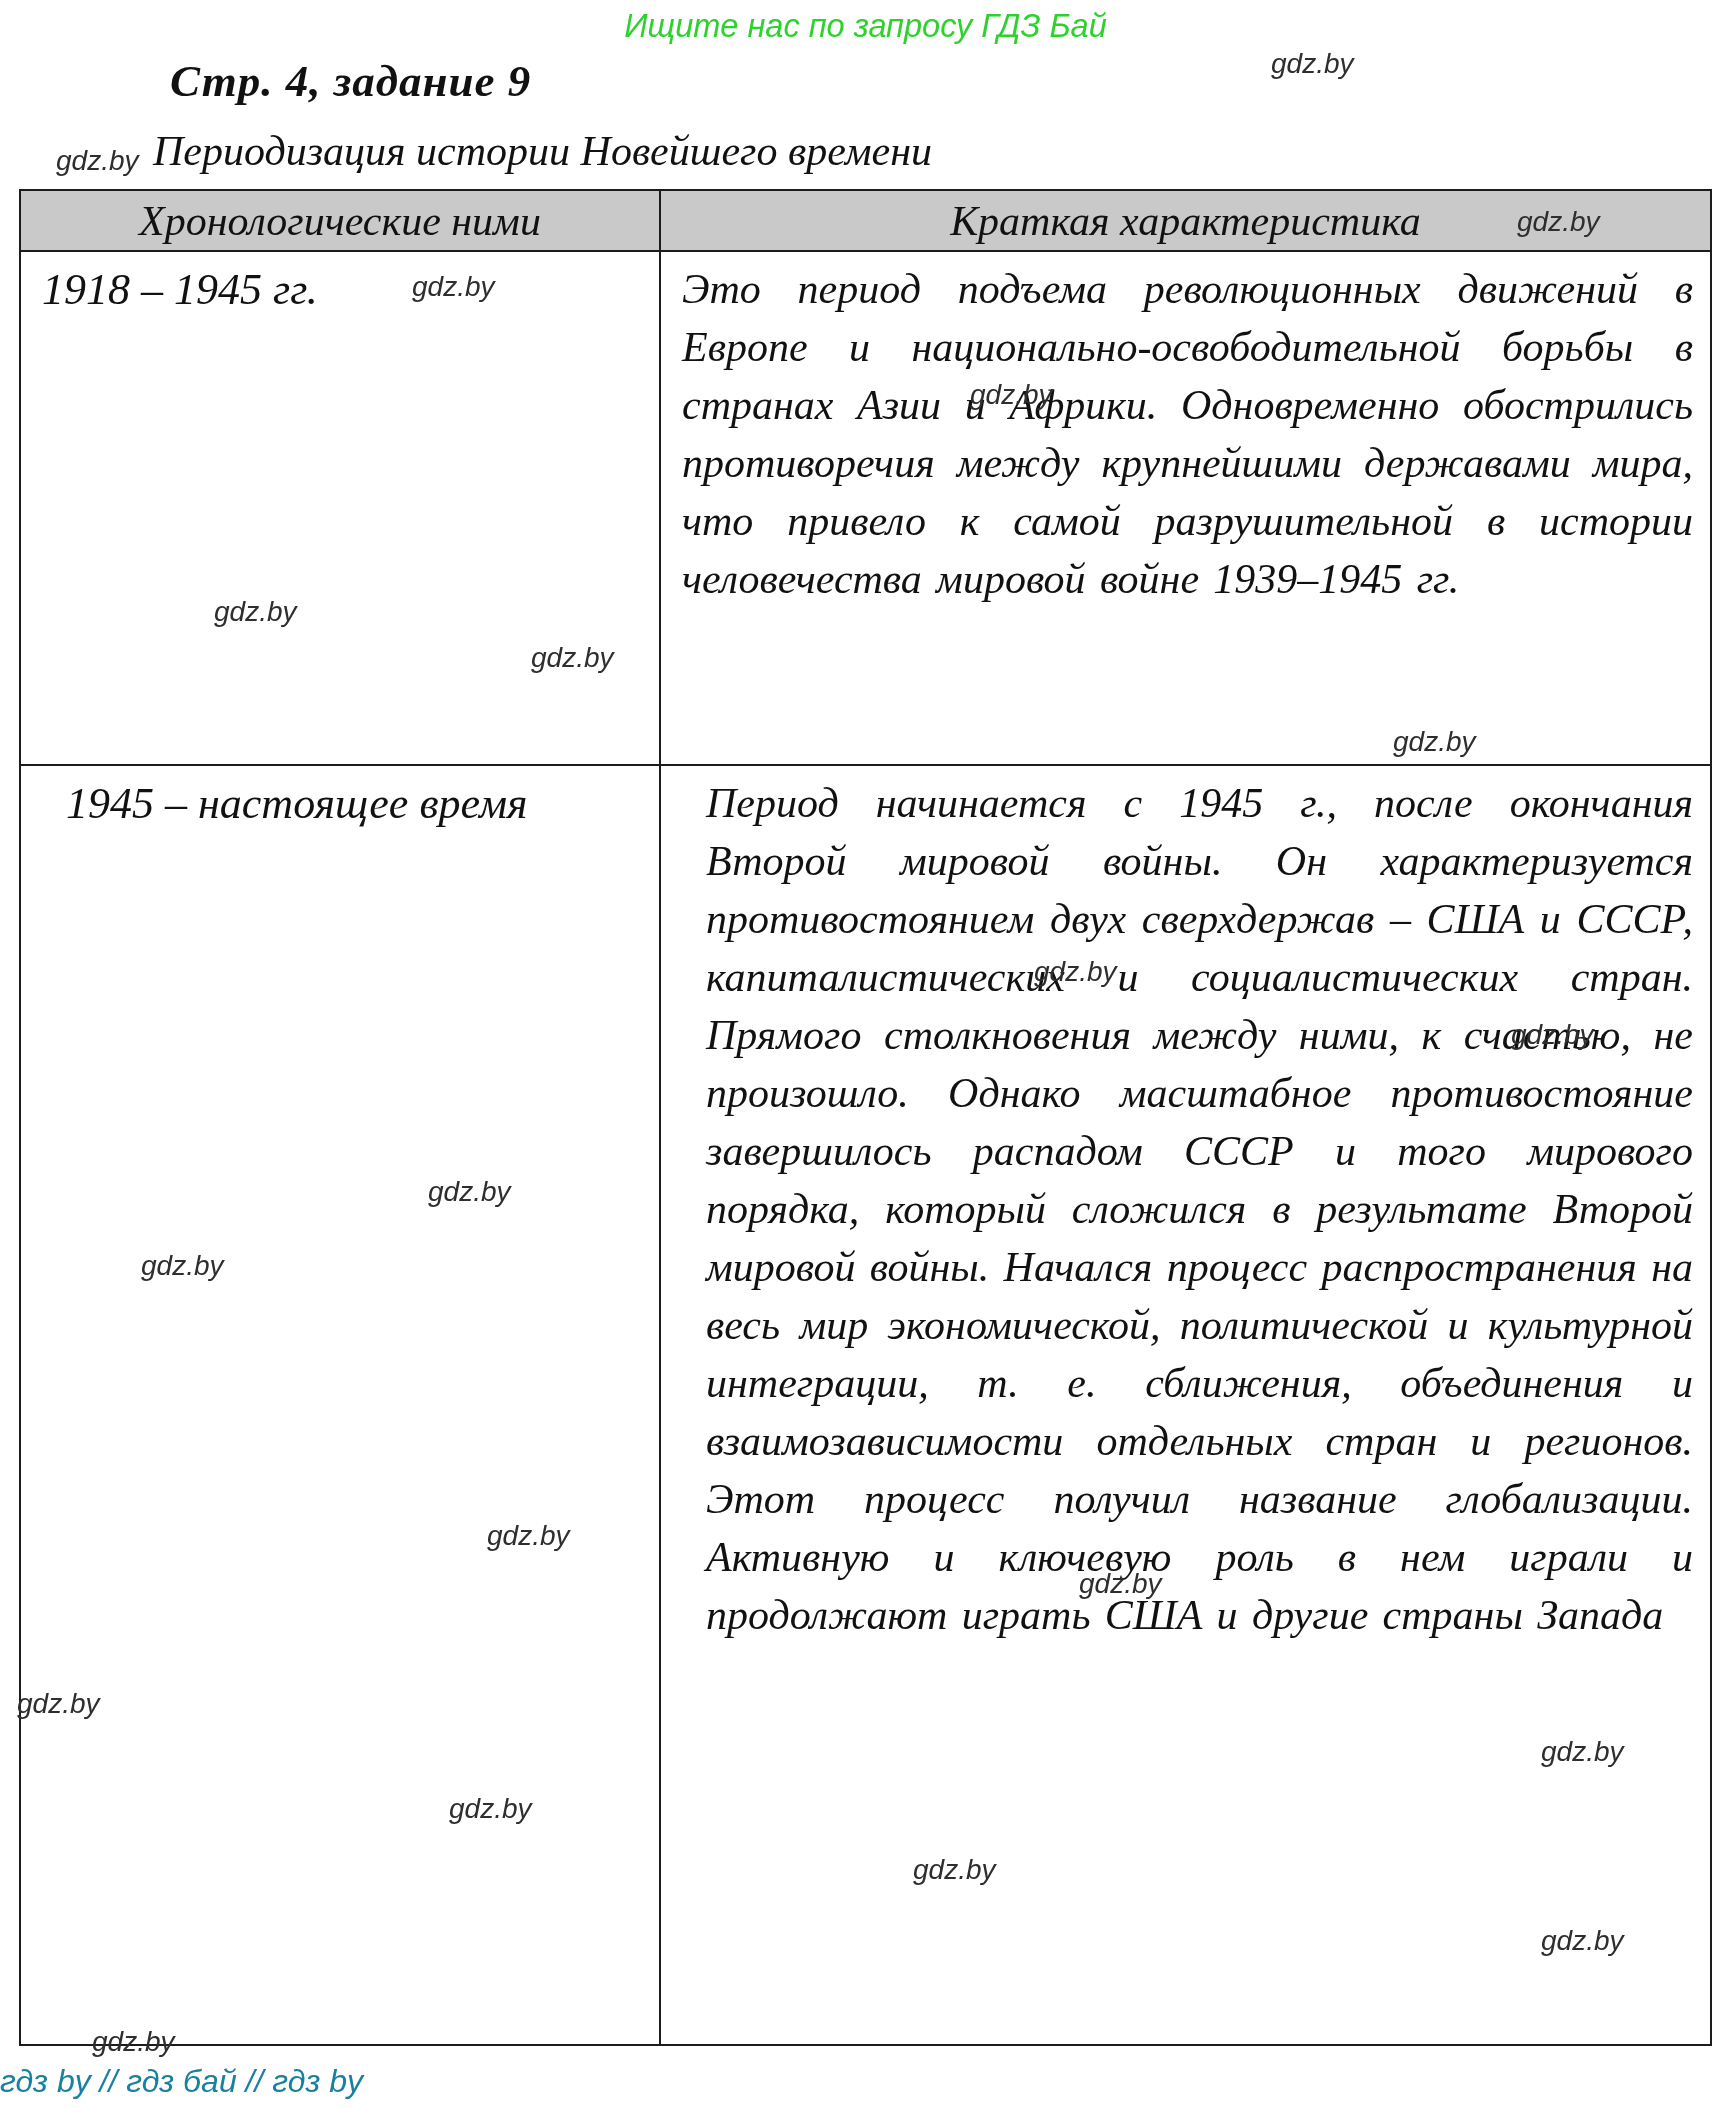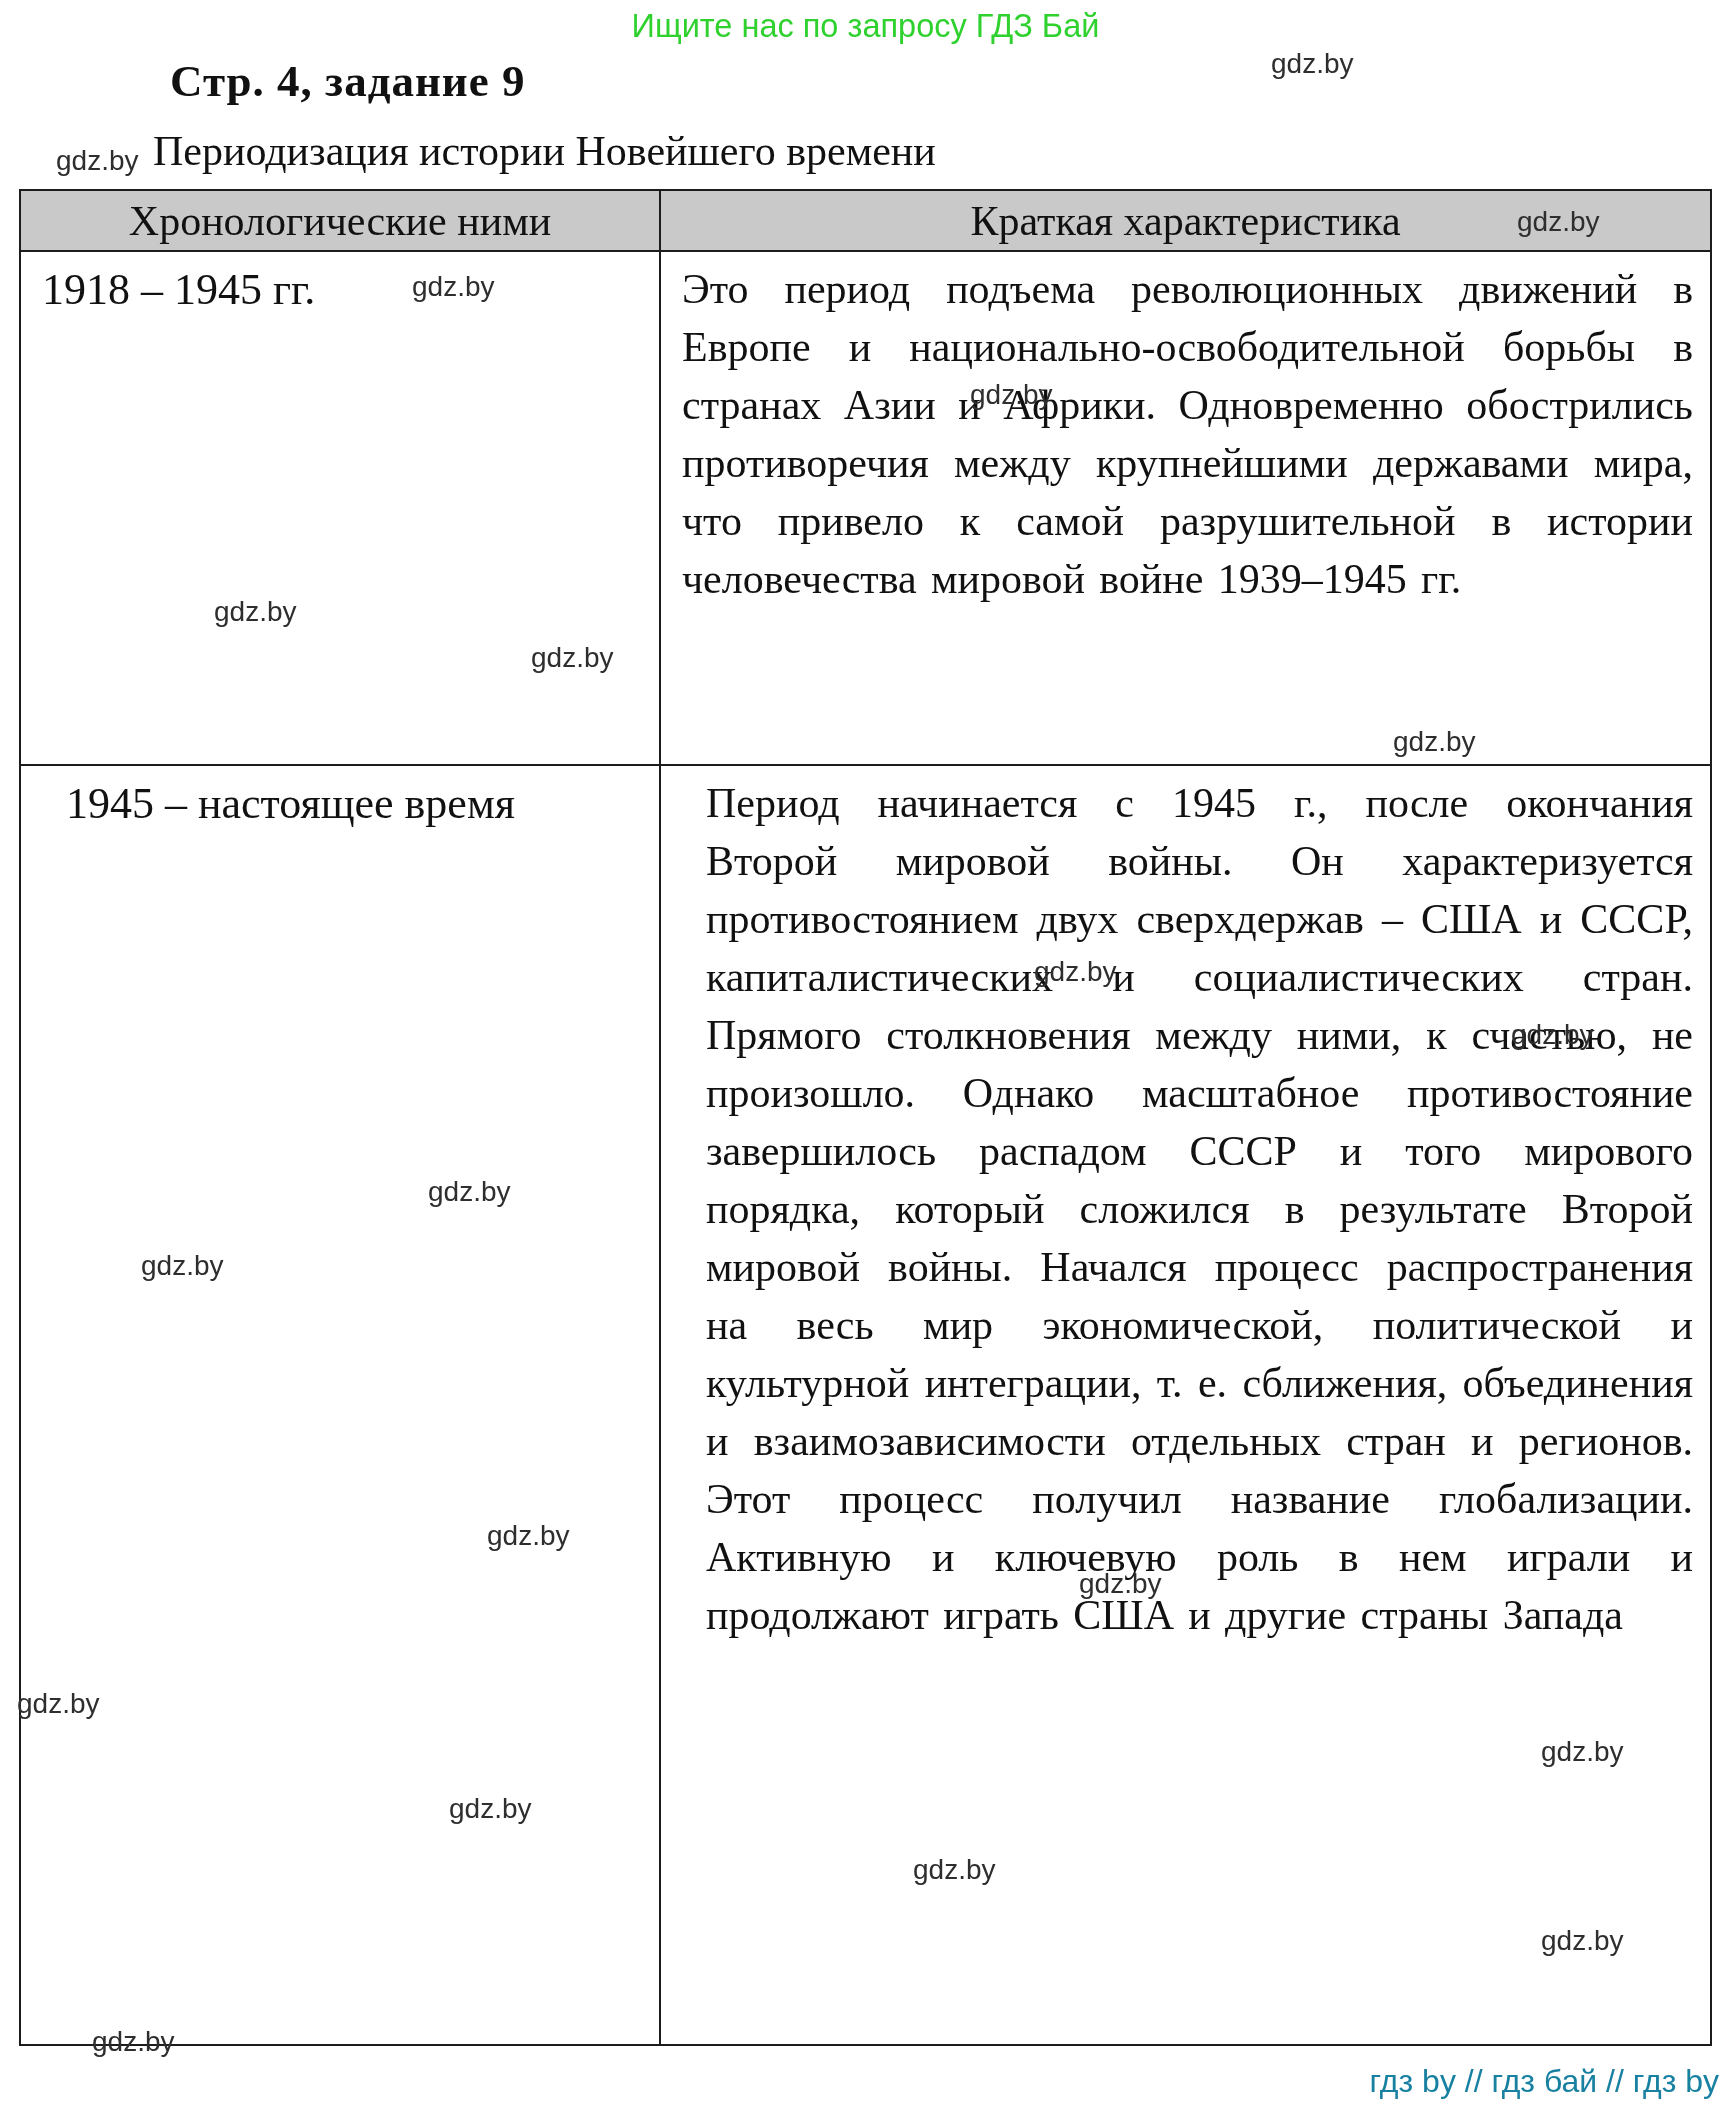--- a/index.html
+++ b/index.html
@@ -2,21 +2,21 @@
 <html style="--banner-green: #2ed12e; --footer-teal: #1880a0; --header-bg: #c9c9c9; --ink: #111111; --wm: #2e2e2e;"><head>
 <meta charset="utf-8">
 <style>
   :root{
     --banner-green:#2ed12e;
     --footer-teal:#1880a0;
     --header-bg:#c9c9c9;
     --ink:#111111;
     --wm:#2e2e2e;
   }
-  *{box-sizing:border-box;margin:0;padding:0;}
+  *{box-sizing:border-box;margin:0;padding:0;font-style:italic;}
   html,body{background:#ffffff;}
   .page{
     position:relative;
     width:1731px;height:2109px;
     background:#ffffff;
     overflow:hidden;
     font-family:"Liberation Serif", serif;
     color:var(--ink);
   }
   .banner{
@@ -63,21 +63,21 @@
     font-size:42px;
     line-height:58px;
     text-align:justify;
     word-spacing:3.8px;
     padding:7.6px 17px 5.7px 21px;
   }
   tr.r1 td{height:514px;border-radius:32px;}
   tr.r2 td{height:1280px;padding-left:45px;}
   .footer{
     position:absolute;left:0;right:12px;top:2063px;
-    text-align:right;
+    text-align:left;
     font-family:"Liberation Sans", sans-serif;
     font-size:32px;color:var(--footer-teal);
   }
   .wm{
     position:absolute;
     font-family:"Liberation Sans", sans-serif;
     font-size:28px;color:var(--wm);
     white-space:nowrap;
   }
 </style>

